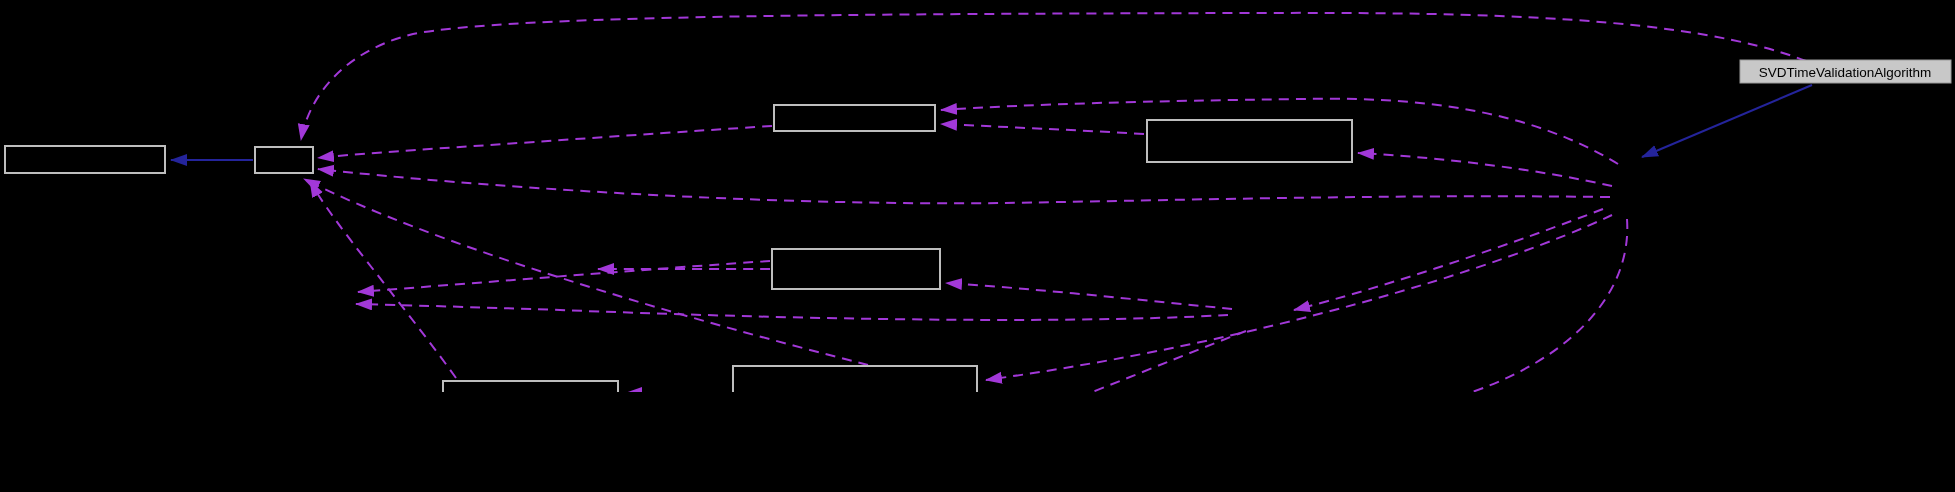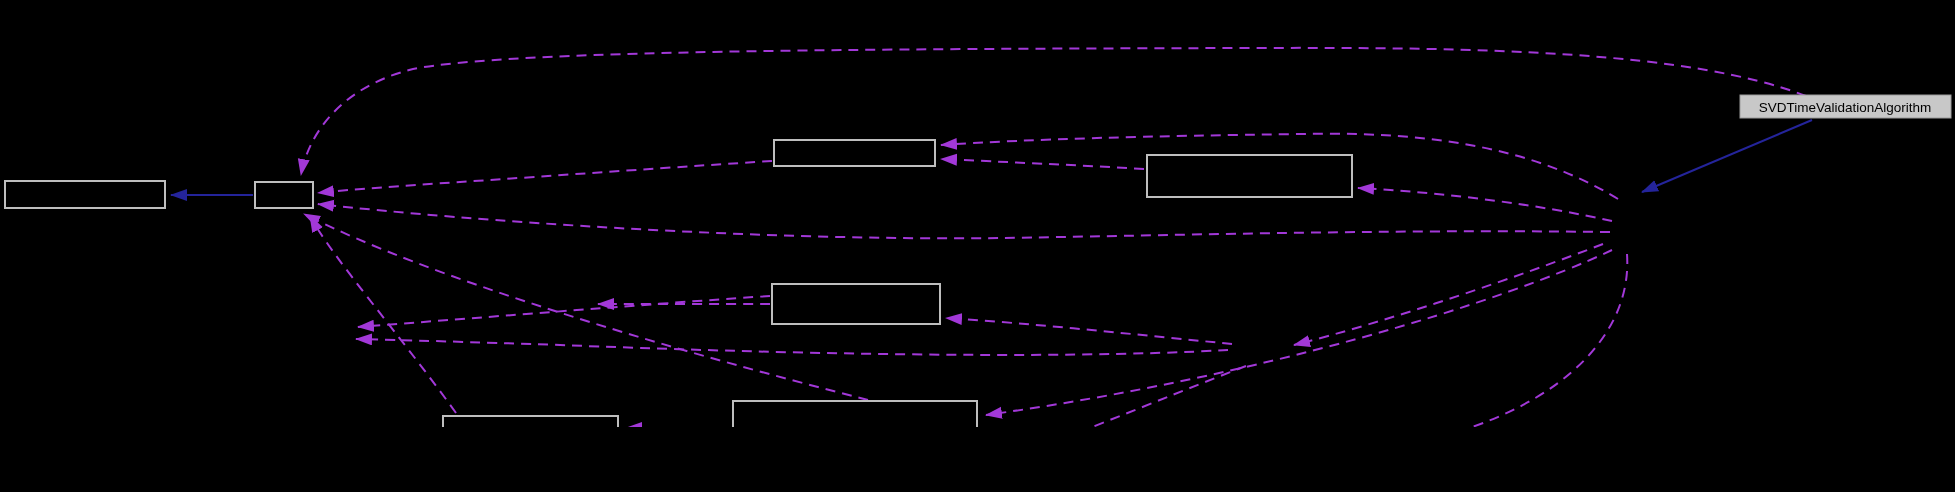--- a/index.html
+++ b/index.html
@@ -5,21 +5,21 @@
   :root{
     --c-bg:#000000;
     --c-border:#BEBEBE;
     --c-hl-fill:#C8C8C8;
     --c-hl-border:#9B9B9B;
     --c-hl-text:#000000;
     --c-inherit:#24249B;
     --c-usage:#A238D8;
   }
   html,body{margin:0;padding:0;background:var(--c-bg);}
-  .canvas{width:1955px;height:392px;position:relative;background:var(--c-bg);overflow:hidden;margin-top:35px;}
+  .canvas{width:1955px;height:392px;position:relative;background:var(--c-bg);overflow:hidden;}
   svg{display:block;}
   .node-box{fill:none;stroke:var(--c-border);stroke-width:2;}
   .node-hl{fill:var(--c-hl-fill);stroke:var(--c-hl-border);stroke-width:1;}
   .node-hl-label{
     fill:var(--c-hl-text);
     font-family:"Liberation Sans","DejaVu Sans",sans-serif;
     font-size:13.5px;
     text-anchor:middle;
   }
   .edge-usage{fill:none;stroke:var(--c-usage);stroke-width:2;stroke-dasharray:10 7;}

